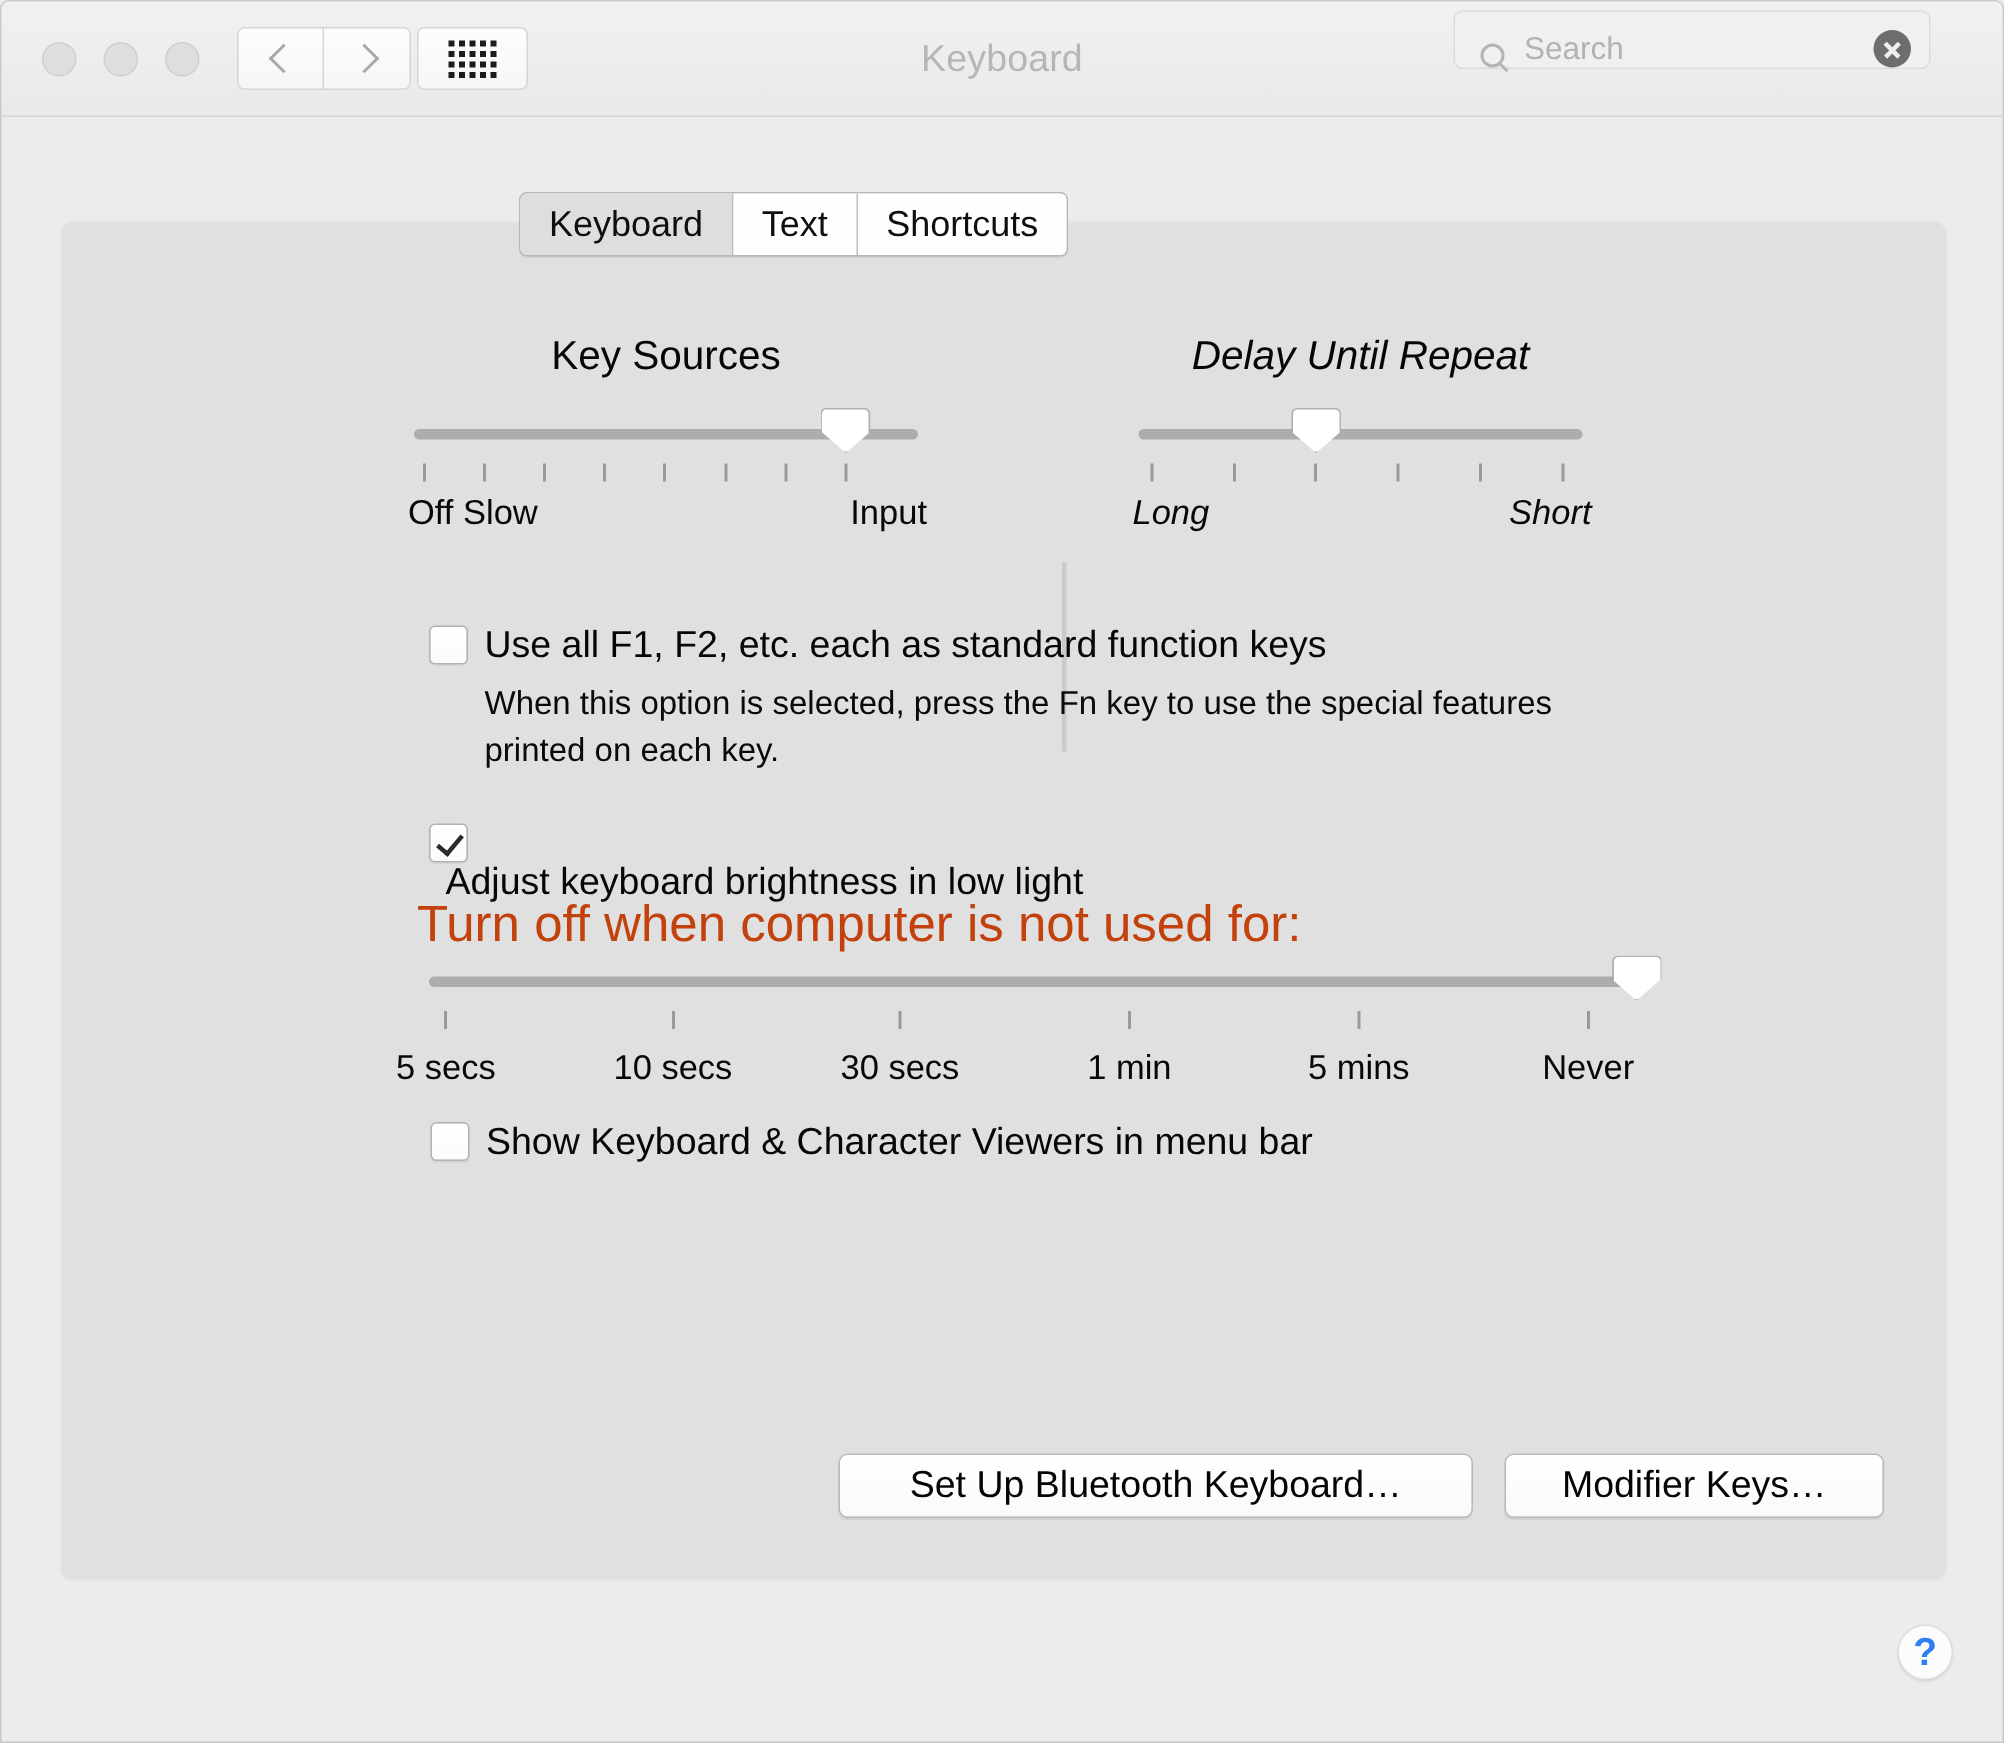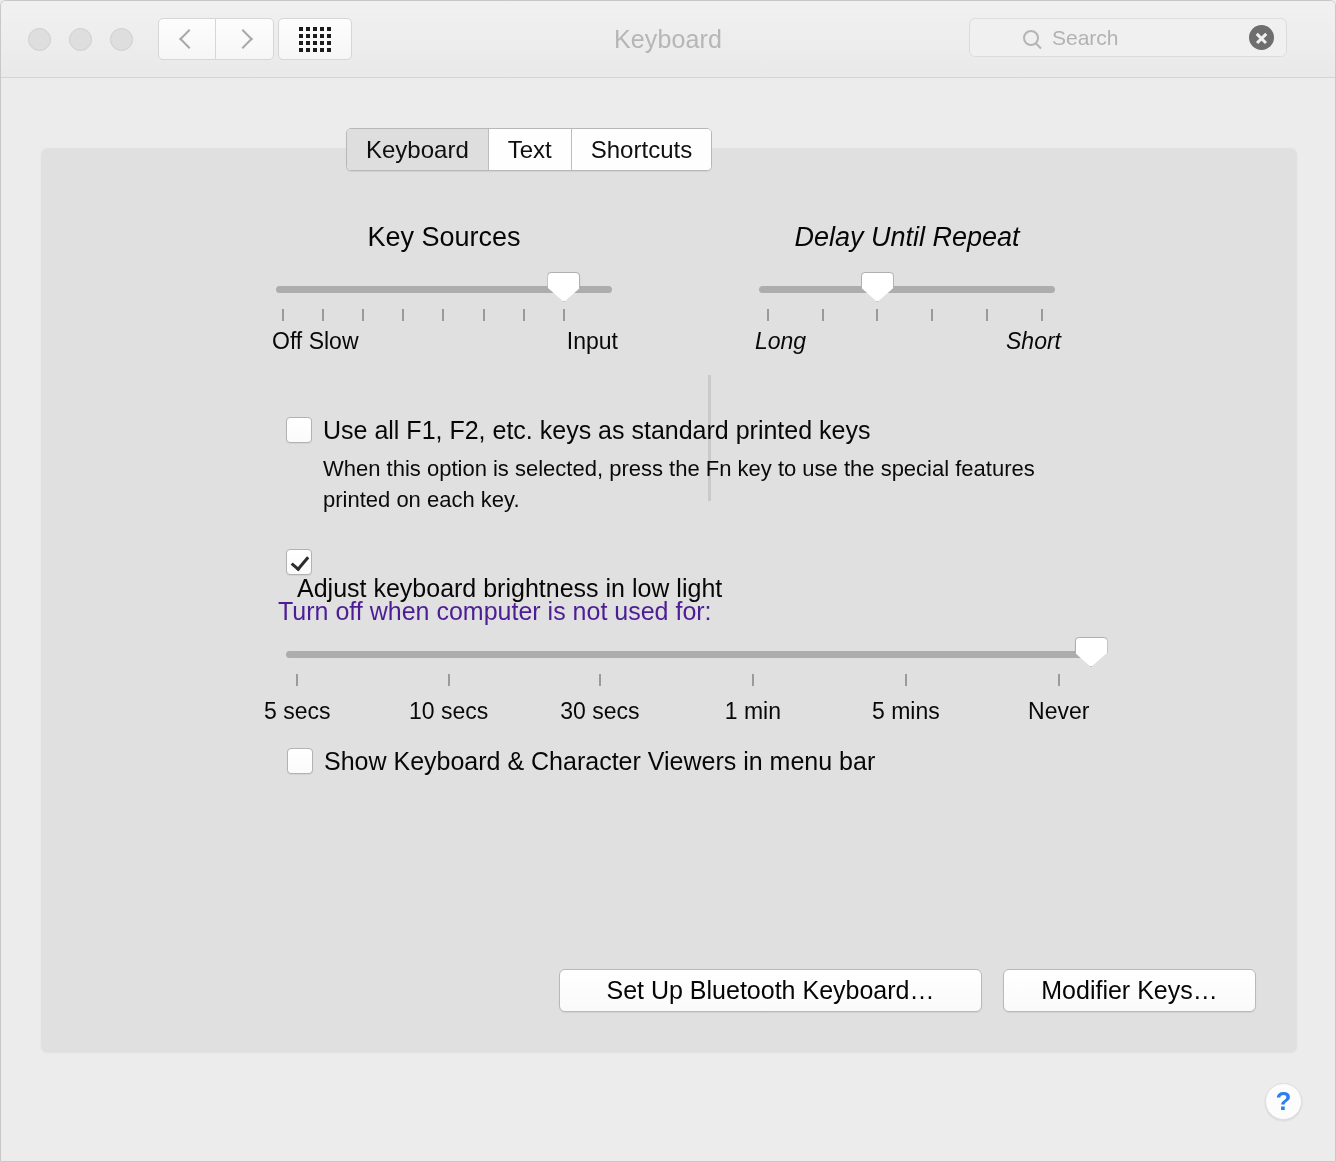--- a/index.html
+++ b/index.html
@@ -110,30 +110,29 @@
     top: 24px;
     text-align: center;
     font-size: 25px;
     color: #b6b6b6;
     letter-spacing: 0.1px;
   }
 
   .search-field {
     position: absolute;
     right: 48px;
-    top: 17px;
+    top: 6px;
     width: 318px;
     height: 39px;
     background: #f0f0f0;
     border: 1px solid #dcdcdc;
     border-radius: 6px;
     box-sizing: border-box;
     display: flex;
-    align-items: center;
-    padding-left: 36px;
+    align-items: flex-end;
   }
   .search-mag {
     position: relative;
     margin-left: 17px;
     width: 16px;
     height: 16px;
     border: 2px solid #b4b4b4;
     border-radius: 50%;
     box-sizing: border-box;
     flex: none;
@@ -326,22 +325,22 @@
   .cb-help {
     position: absolute;
     font-size: 22px;
     color: #0a0a0a;
     line-height: 31px;
     width: 720px;
   }
 
   .section-label {
     position: absolute;
-    font-size: 25px;
-    color: #4c1d95;
+    font-size: 34px;
+    color: #c2410c;
     text-align: center;
   }
 
   
   .timeout {
     position: absolute;
     left: 245px;
     top: 500px;
     width: 805px;
   }
@@ -504,21 +503,21 @@
           <span class="lbl-left">Long</span>
           <span class="lbl-right">Short</span>
         </div>
       </div>
     </div>
 
     <div class="v-divider"></div>
 
     <div class="cb-row" style="left:245px; top:270px;">
       <span class="checkbox"></span>
-      <span class="cb-label">Use all F1, F2, etc. keys as standard printed keys</span>
+      <span class="cb-label">Use all F1, F2, etc. each as standard function keys</span>
     </div>
     <div class="cb-help" style="left:282px; top:306px;">When this option is selected, press the Fn key to use the special features printed on each key.</div>
 
     <div class="cb-row" style="left:245px; top:402px;flex-direction:column;">
       <span class="checkbox checked"></span>
       <span class="cb-label">Adjust keyboard brightness in low light</span>
     </div>
 
     <div class="section-label" style="left:237px; top:450px;">Turn off when computer is not used for:</div>
 

